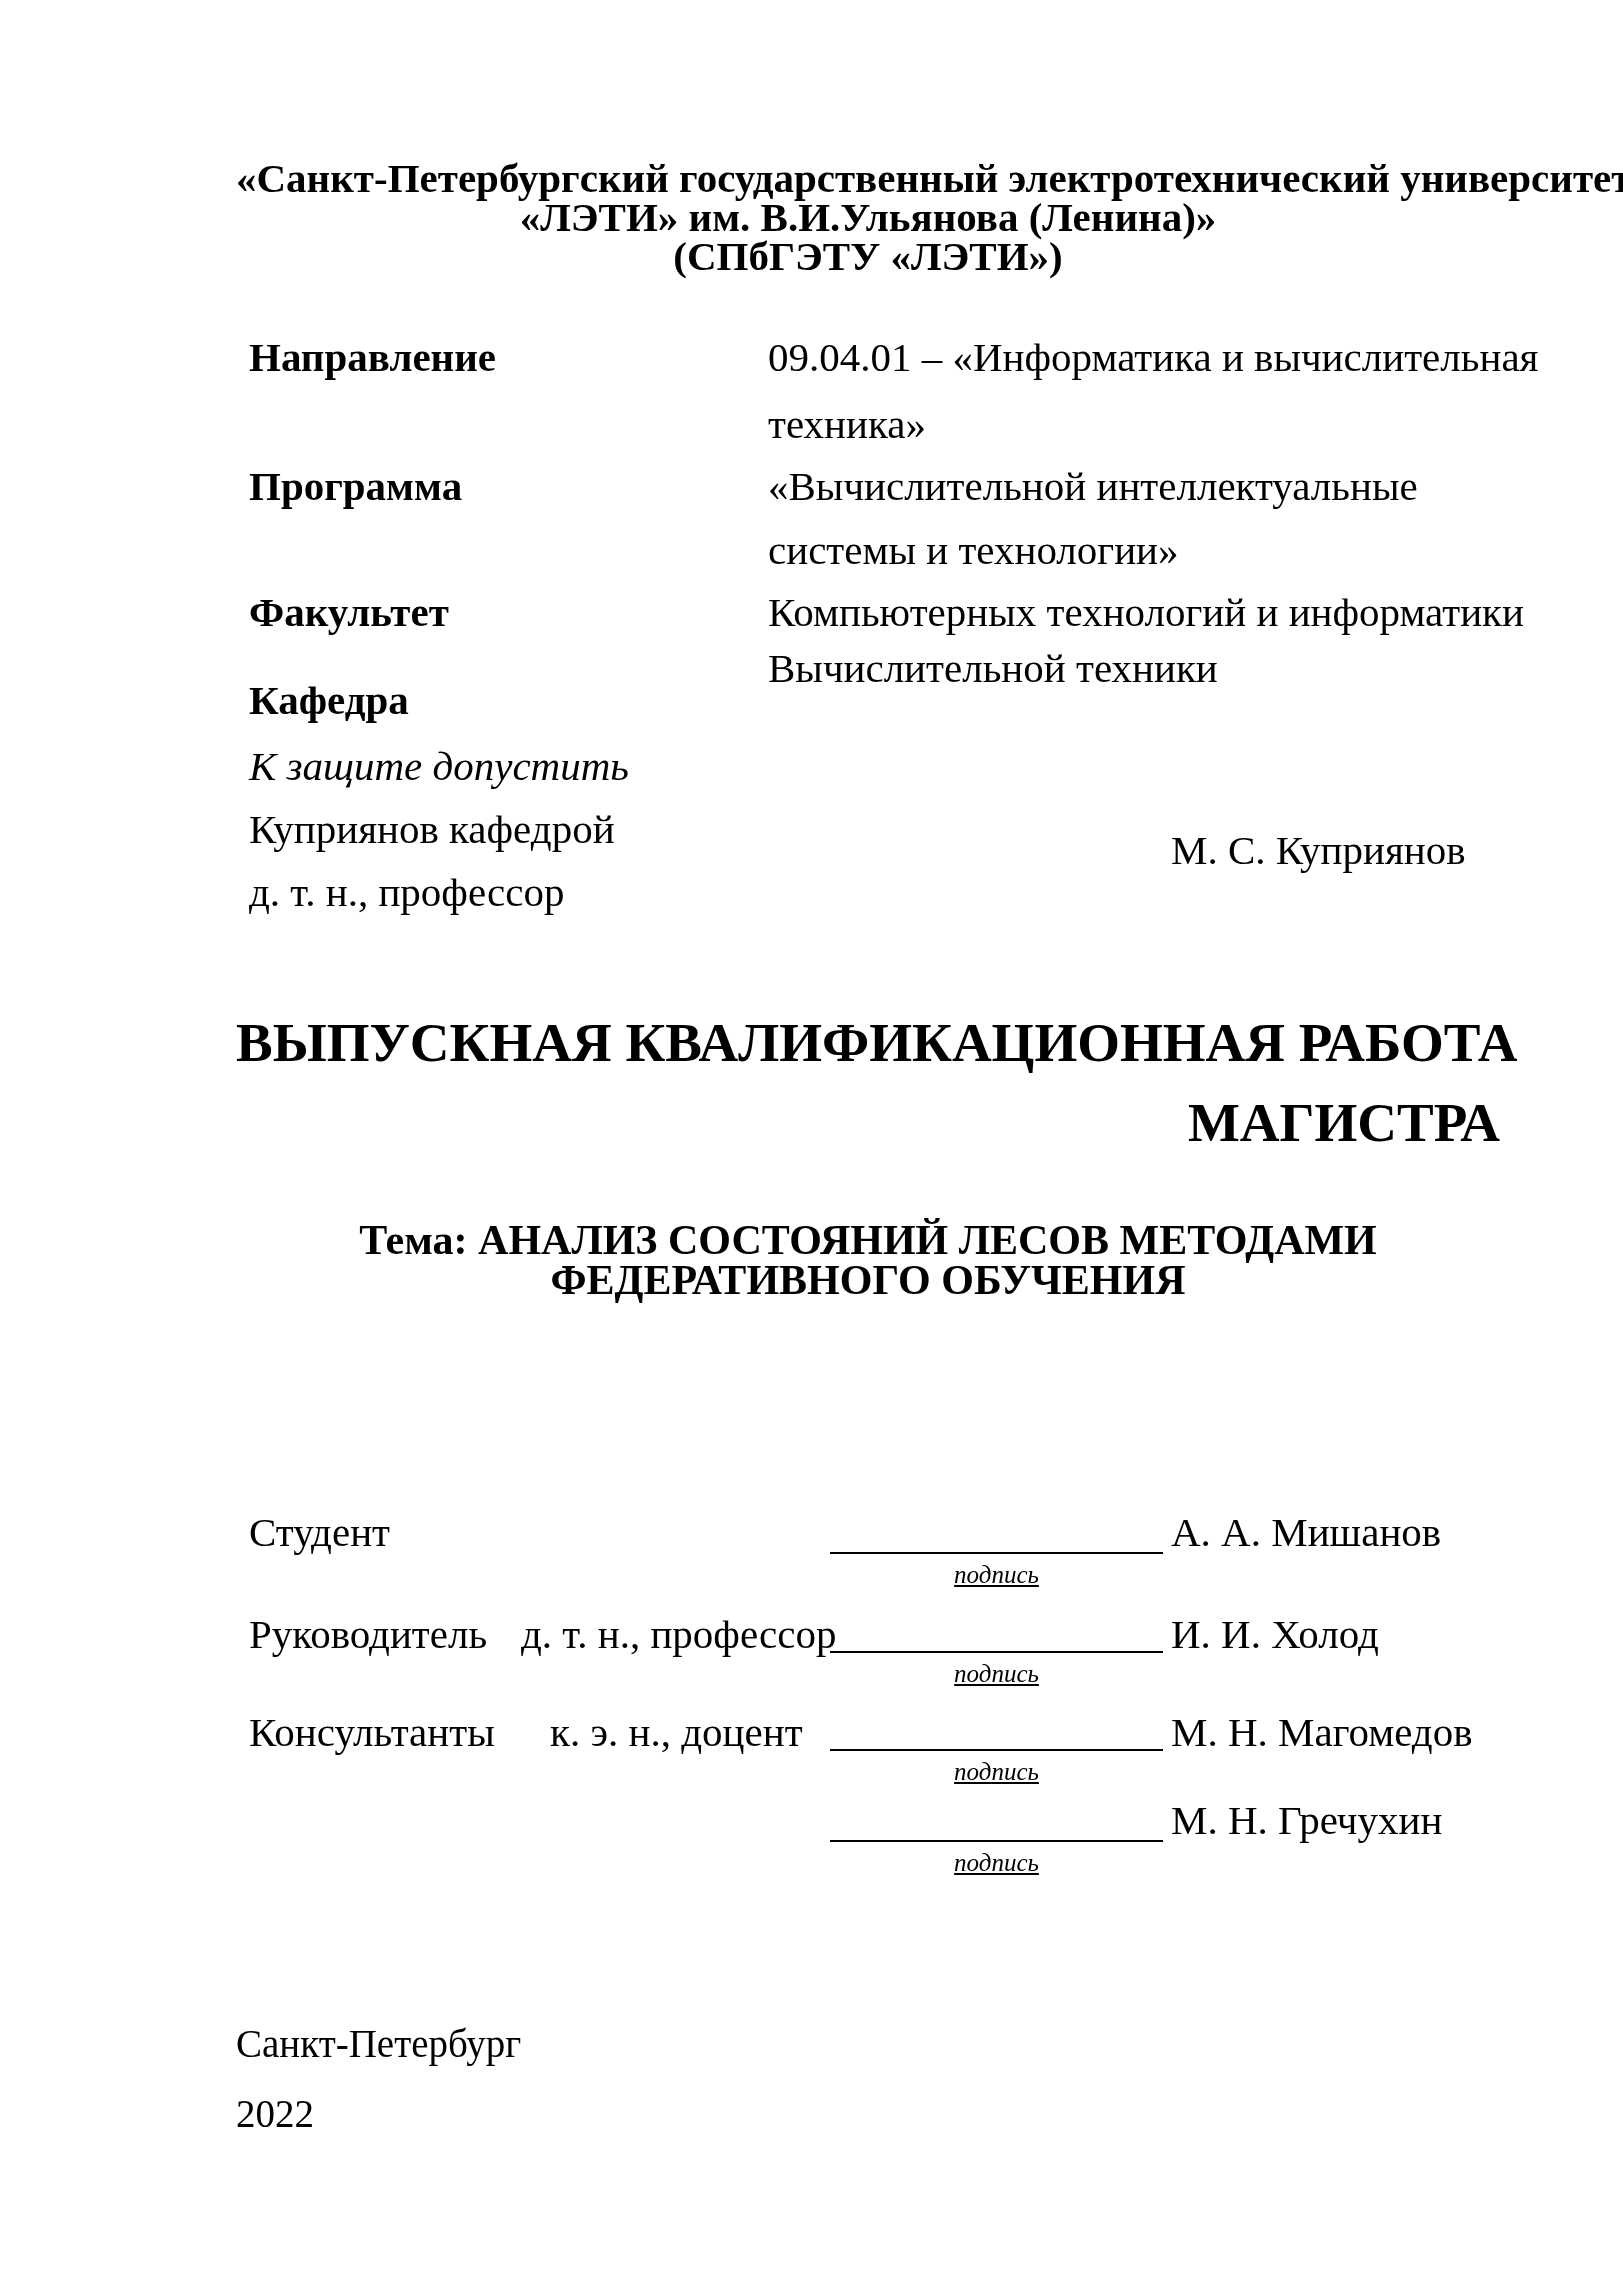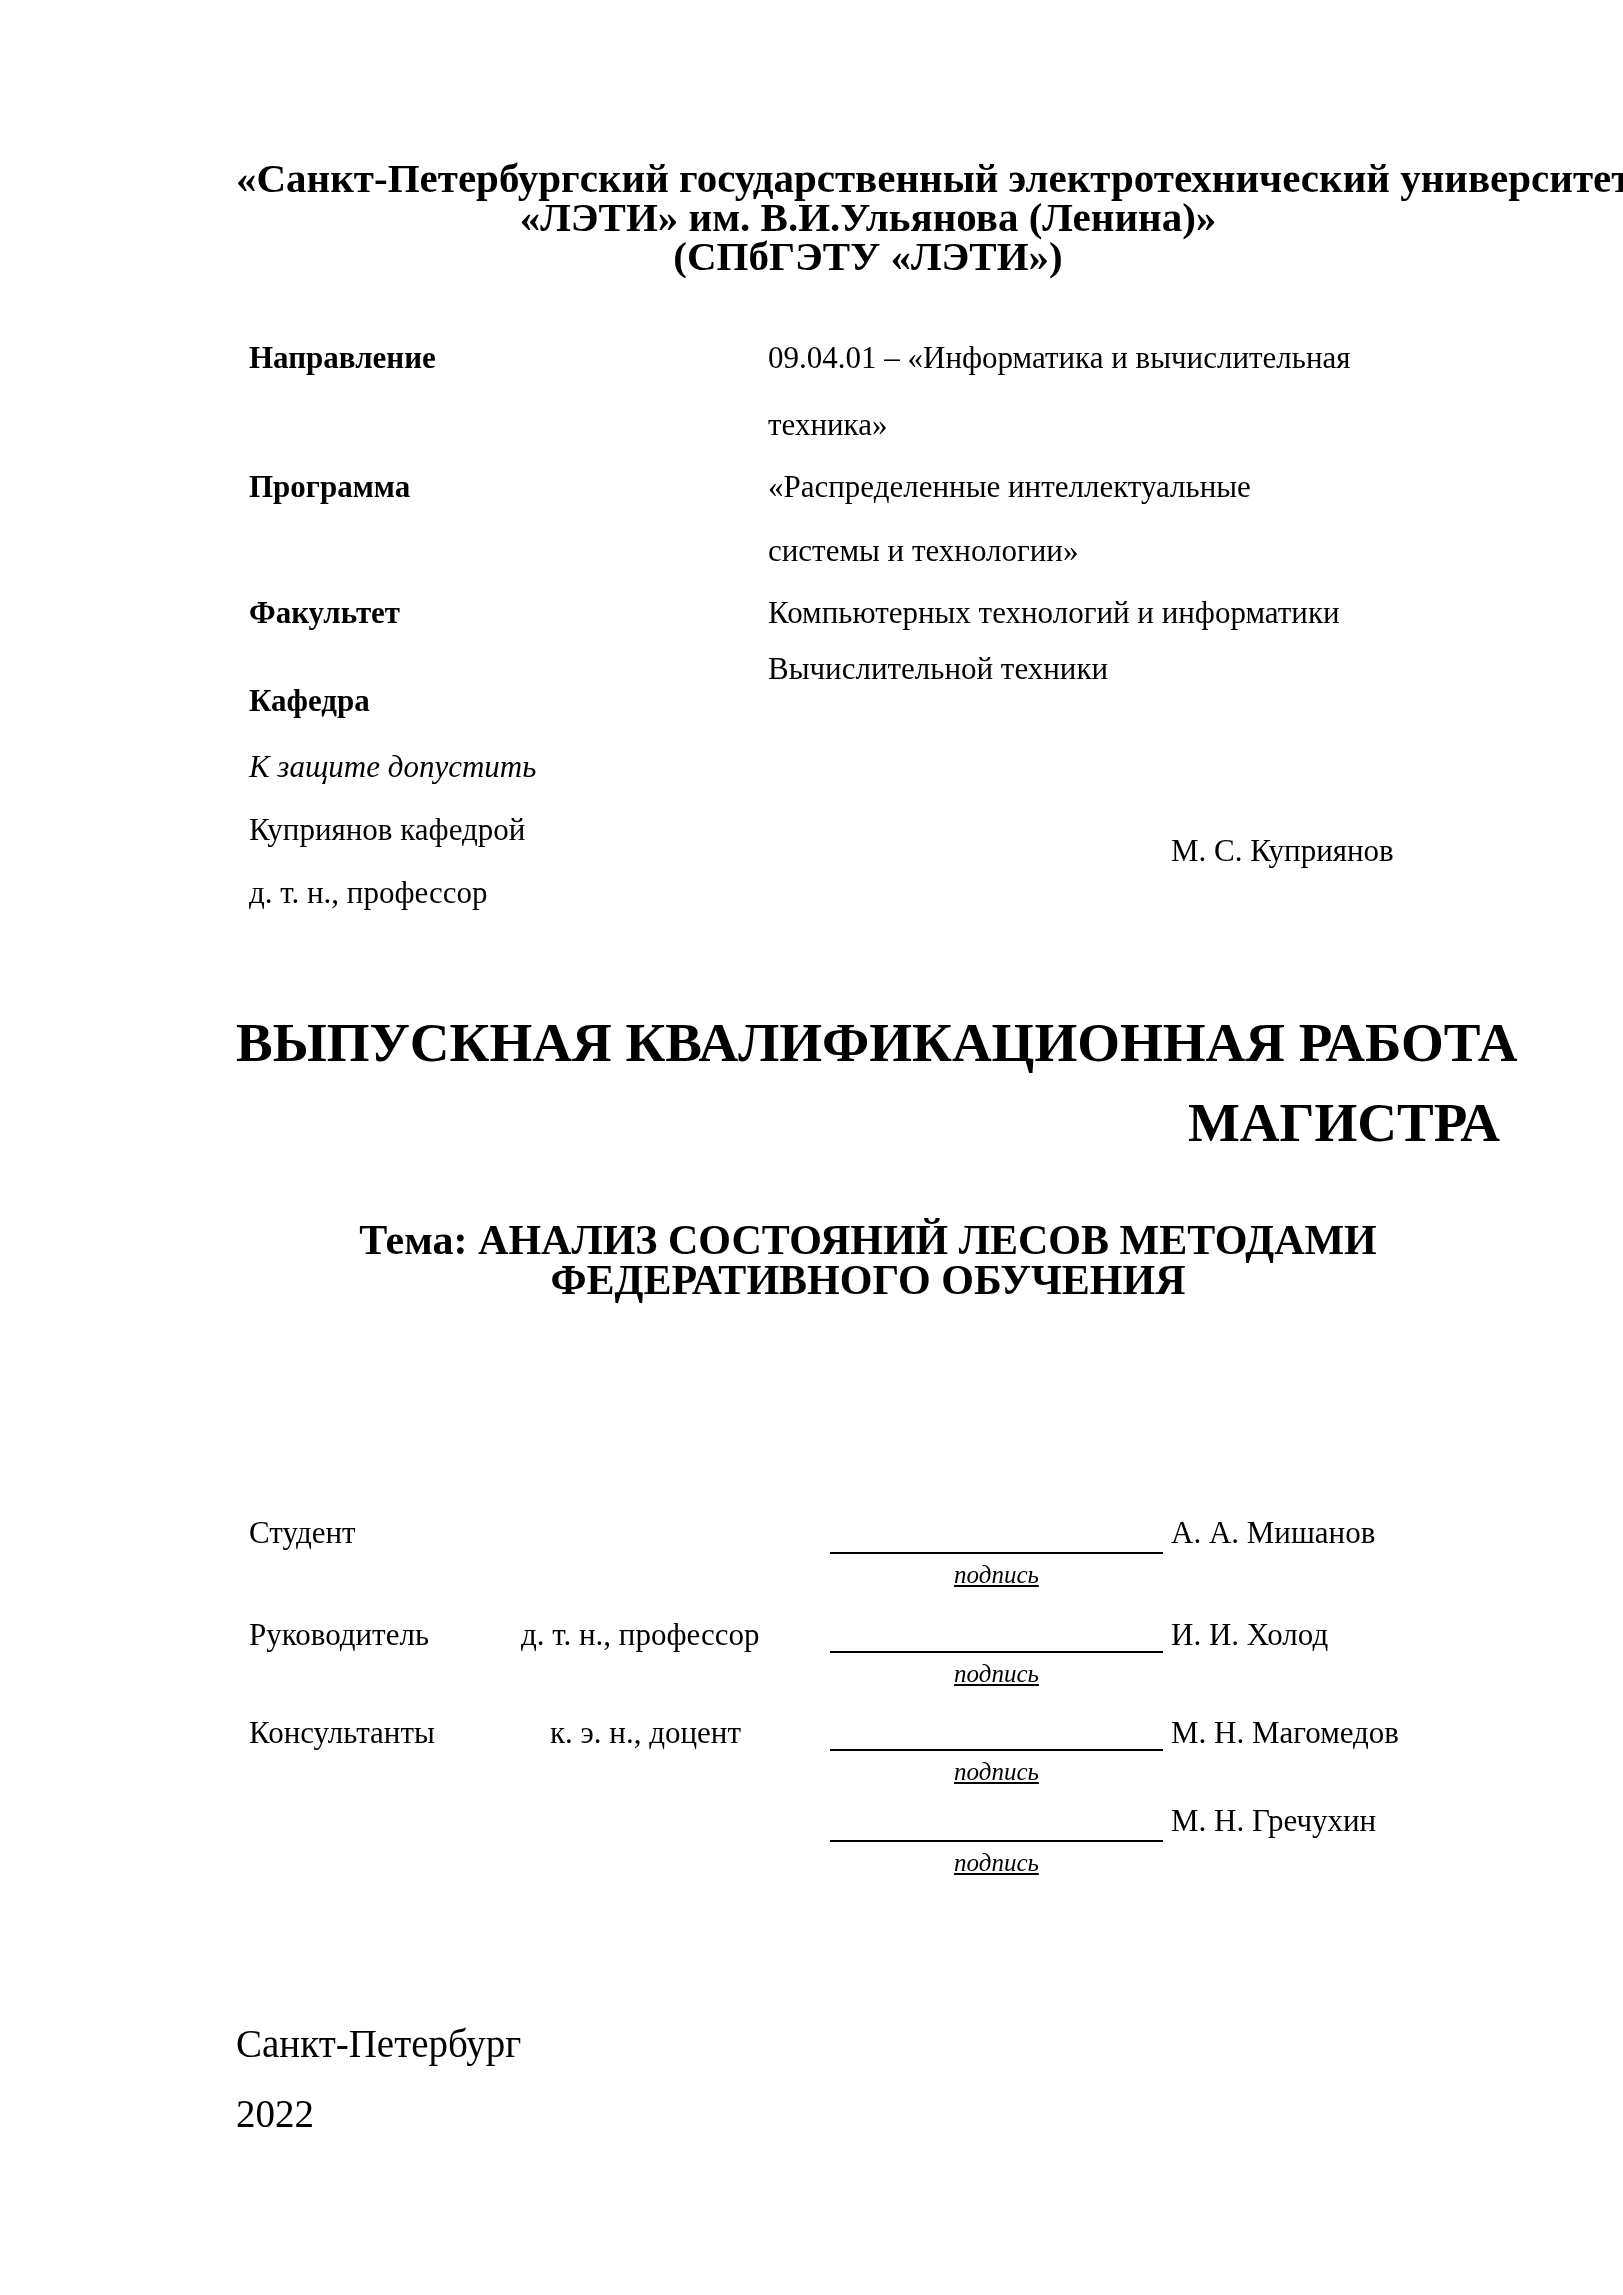--- a/index.html
+++ b/index.html
@@ -6,21 +6,21 @@
   .page{
     position:relative;
     width:1623px;
     height:2295px;
     background:#ffffff;
     color:#000000;
     font-family:"Liberation Serif","DejaVu Serif",serif;
     overflow:hidden;
   }
   .abs{position:absolute;white-space:nowrap;}
-  .t-body{font-size:31px;line-height:47px;}
+  .t-body{font-size:41px;line-height:47px;}
   .t-bold{font-weight:bold;}
   .t-italic{font-style:italic;}
   .header-block{
     left:236px;top:159px;width:1264px;
     text-align:center;font-size:41px;font-weight:bold;line-height:39px;
   }
   .title-line{width:1264px;left:236px;text-align:right;
     font-size:55px;font-weight:bold;line-height:57px;}
   .topic-line{width:1264px;left:236px;text-align:center;
     font-size:42px;font-weight:bold;line-height:44px;}
@@ -46,21 +46,21 @@
     <div>(СПбГЭТУ «ЛЭТИ»)</div>
   </div>
 
   <div class="abs t-body t-bold" style="left:249px;top:334px">Направление</div>
   <div class="abs t-body t-bold" style="left:249px;top:463px">Программа</div>
   <div class="abs t-body t-bold" style="left:249px;top:589px">Факультет</div>
   <div class="abs t-body t-bold" style="left:249px;top:677px">Кафедра</div>
 
   <div class="abs t-body" style="left:768px;top:334px">09.04.01 – «Информатика и вычислительная</div>
   <div class="abs t-body" style="left:768px;top:401px">техника»</div>
-  <div class="abs t-body" style="left:768px;top:463px">«Распределенные интеллектуальные</div>
+  <div class="abs t-body" style="left:768px;top:463px">«Вычислительной интеллектуальные</div>
   <div class="abs t-body" style="left:768px;top:527px">системы и технологии»</div>
   <div class="abs t-body" style="left:768px;top:589px">Компьютерных технологий и информатики</div>
   <div class="abs t-body" style="left:768px;top:645px">Вычислительной техники</div>
 
   <div class="abs t-body t-italic" style="left:249px;top:743px">К защите допустить</div>
   <div class="abs t-body" style="left:249px;top:806px">Куприянов кафедрой</div>
   <div class="abs t-body" style="left:249px;top:869px">д. т. н., профессор</div>
   <div class="abs t-body" style="left:1171px;top:827px">М. С. Куприянов</div>
 
   <div class="abs title-line" style="top:1014px">ВЫПУСКНАЯ КВАЛИФИКАЦИОННАЯ РАБОТА</div>

